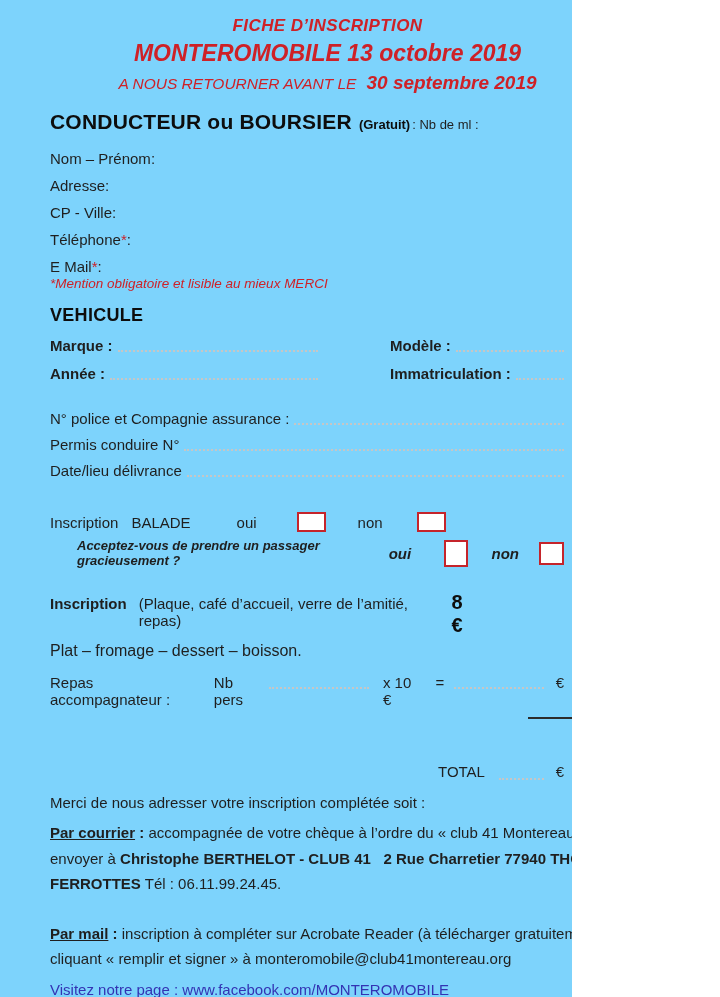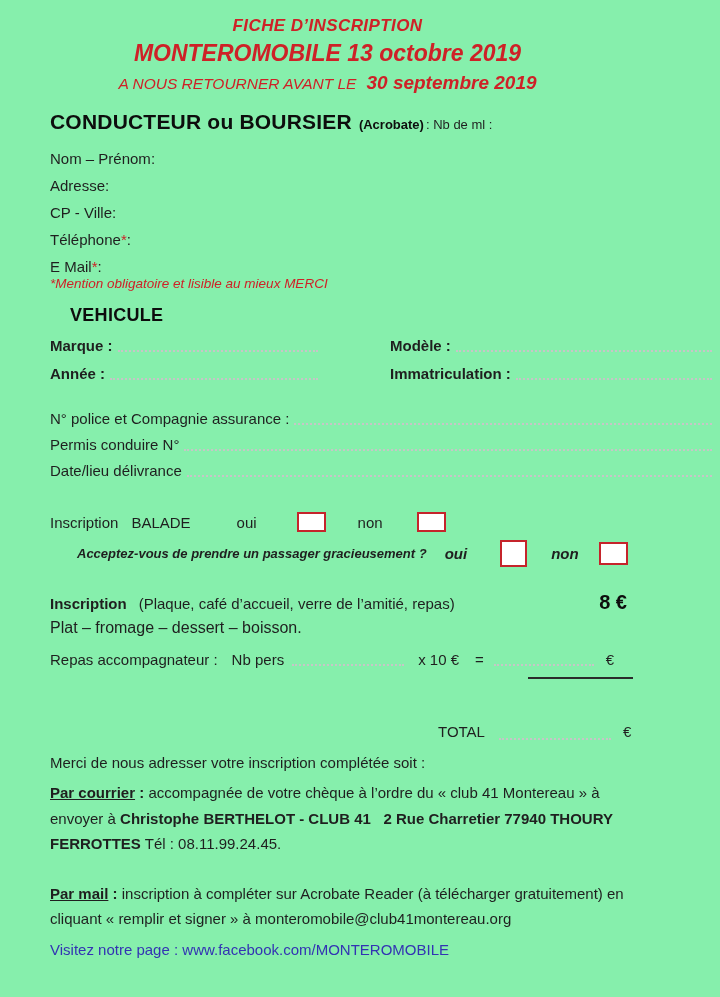--- a/index.html
+++ b/index.html
@@ -4,43 +4,43 @@
 <style>
   * { margin:0; padding:0; box-sizing:border-box; }
   html,body { background:#ffffff; }
   body {
     width:720px; height:997px;
     font-family:"Liberation Sans", sans-serif;
     color:#1f1f1f;
   }
   .page {
     position:relative;
-    width:720px; height:997px;
-    background:#86efac;
+    width:572px; height:997px;
+    background:#7dd3fc;
     padding:16px 8px 16px 50px;
     overflow:hidden;
   }
   
   .doc-header { width:555px; text-align:center; }
   .h1 { color:var(--red,#ce2127); font-style:italic; font-weight:bold; font-size:17px; letter-spacing:.4px; }
   .h2 { color:var(--red,#ce2127); font-style:italic; font-weight:bold; font-size:23px; margin-top:4px; }
   .h3 { color:var(--red,#ce2127); font-style:italic; font-size:15.5px; margin-top:5px; }
   .h3-date { font-size:19px; font-weight:bold; margin-left:10px; }
   
   .sec-row { margin-top:16px; display:flex; align-items:baseline; }
   .sec-big { font-weight:bold; font-size:21px; color:#0d0d0d; letter-spacing:.2px; }
   .sec-gratuit { font-weight:bold; font-size:13px; margin-left:7px; color:#0d0d0d; }
   .sec-suffix { font-size:13px; margin-left:2px; }
   
   .fields { margin-top:6px; }
   .field-row { height:27px; font-size:15px; display:flex; align-items:flex-end; }
   .star { color:var(--red,#ce2127); }
   .mention { color:var(--red,#ce2127); font-style:italic; font-size:13.5px; margin-top:1px; }
   
-  .veh-title { font-weight:bold; font-size:18px; color:#0d0d0d; margin-top:14px; letter-spacing:.3px;margin-left:20px; }
+  .veh-title { font-weight:bold; font-size:18px; color:#0d0d0d; margin-top:14px; letter-spacing:.3px; }
   .veh-row { display:flex; margin-top:11px; font-size:15px;font-weight:bold; }
   .vcell-l { width:340px; display:flex; }
   .vcell-r { flex:1; display:flex; }
   .dots { border-bottom:2px dotted #c6c6c6; height:15px; }
   .vcell-l .dots { flex:1; margin-left:5px; margin-right:72px; }
   .vcell-r .dots { flex:1; margin-left:5px; }
   .veh-lines { margin-top:0; }
   .line-row { display:flex; font-size:15px; margin-top:9px; }
   .line-row:first-child { margin-top:28px; }
   .line-row .dots { flex:1; margin-left:5px; }
@@ -84,21 +84,21 @@
   <div class="doc-header">
     <div class="h1">FICHE D’INSCRIPTION</div>
     <div class="h2">MONTEROMOBILE 13 octobre 2019</div>
     <div class="h3">
       <span>A NOUS RETOURNER AVANT LE</span><span class="h3-date">30 septembre 2019</span>
     </div>
   </div>
 
   <div class="sec-row">
     <span class="sec-big">CONDUCTEUR ou BOURSIER</span>
-    <span class="sec-gratuit">(Acrobate)</span>
+    <span class="sec-gratuit">(Gratuit)</span>
     <span class="sec-suffix">: Nb de ml :</span>
   </div>
 
   <div class="fields">
     <div class="field-row">
       <span>Nom – Prénom</span>
         <span class="star"></span>
         <span> :</span>
     </div>
     <div class="field-row">
@@ -198,21 +198,21 @@
   <div class="total-rule"></div>
   <div class="total-row">
     <span class="total-label">TOTAL</span>
     <span class="dots"></span>
     <span class="ml12">€</span>
   </div>
 
   <div class="intro">Merci de nous adresser votre inscription complétée soit :</div>
 
   <div class="para">
-    <span class="lbl-ul">Par courrier</span><span class="lbl-sep"> : </span><span>accompagnée de votre chèque à l’ordre du « club 41 Montereau » à envoyer à </span><span class="b">Christophe BERTHELOT - CLUB 41   2 Rue Charretier 77940 THOURY FERROTTES</span><span> Tél : 08.11.99.24.45.</span>
+    <span class="lbl-ul">Par courrier</span><span class="lbl-sep"> : </span><span>accompagnée de votre chèque à l’ordre du « club 41 Montereau » à envoyer à </span><span class="b">Christophe BERTHELOT - CLUB 41   2 Rue Charretier 77940 THOURY FERROTTES</span><span> Tél : 06.11.99.24.45.</span>
   </div>
 
   <div class="para para2">
     <span class="lbl-ul">Par mail</span><span class="lbl-sep"> : </span><span>inscription à compléter sur Acrobate Reader (à télécharger gratuitement) en cliquant « remplir et signer » à monteromobile@club41montereau.org</span>
   </div>
 
   <div class="fb">Visitez notre page : www.facebook.com/MONTEROMOBILE</div>
 
 </div>
 

